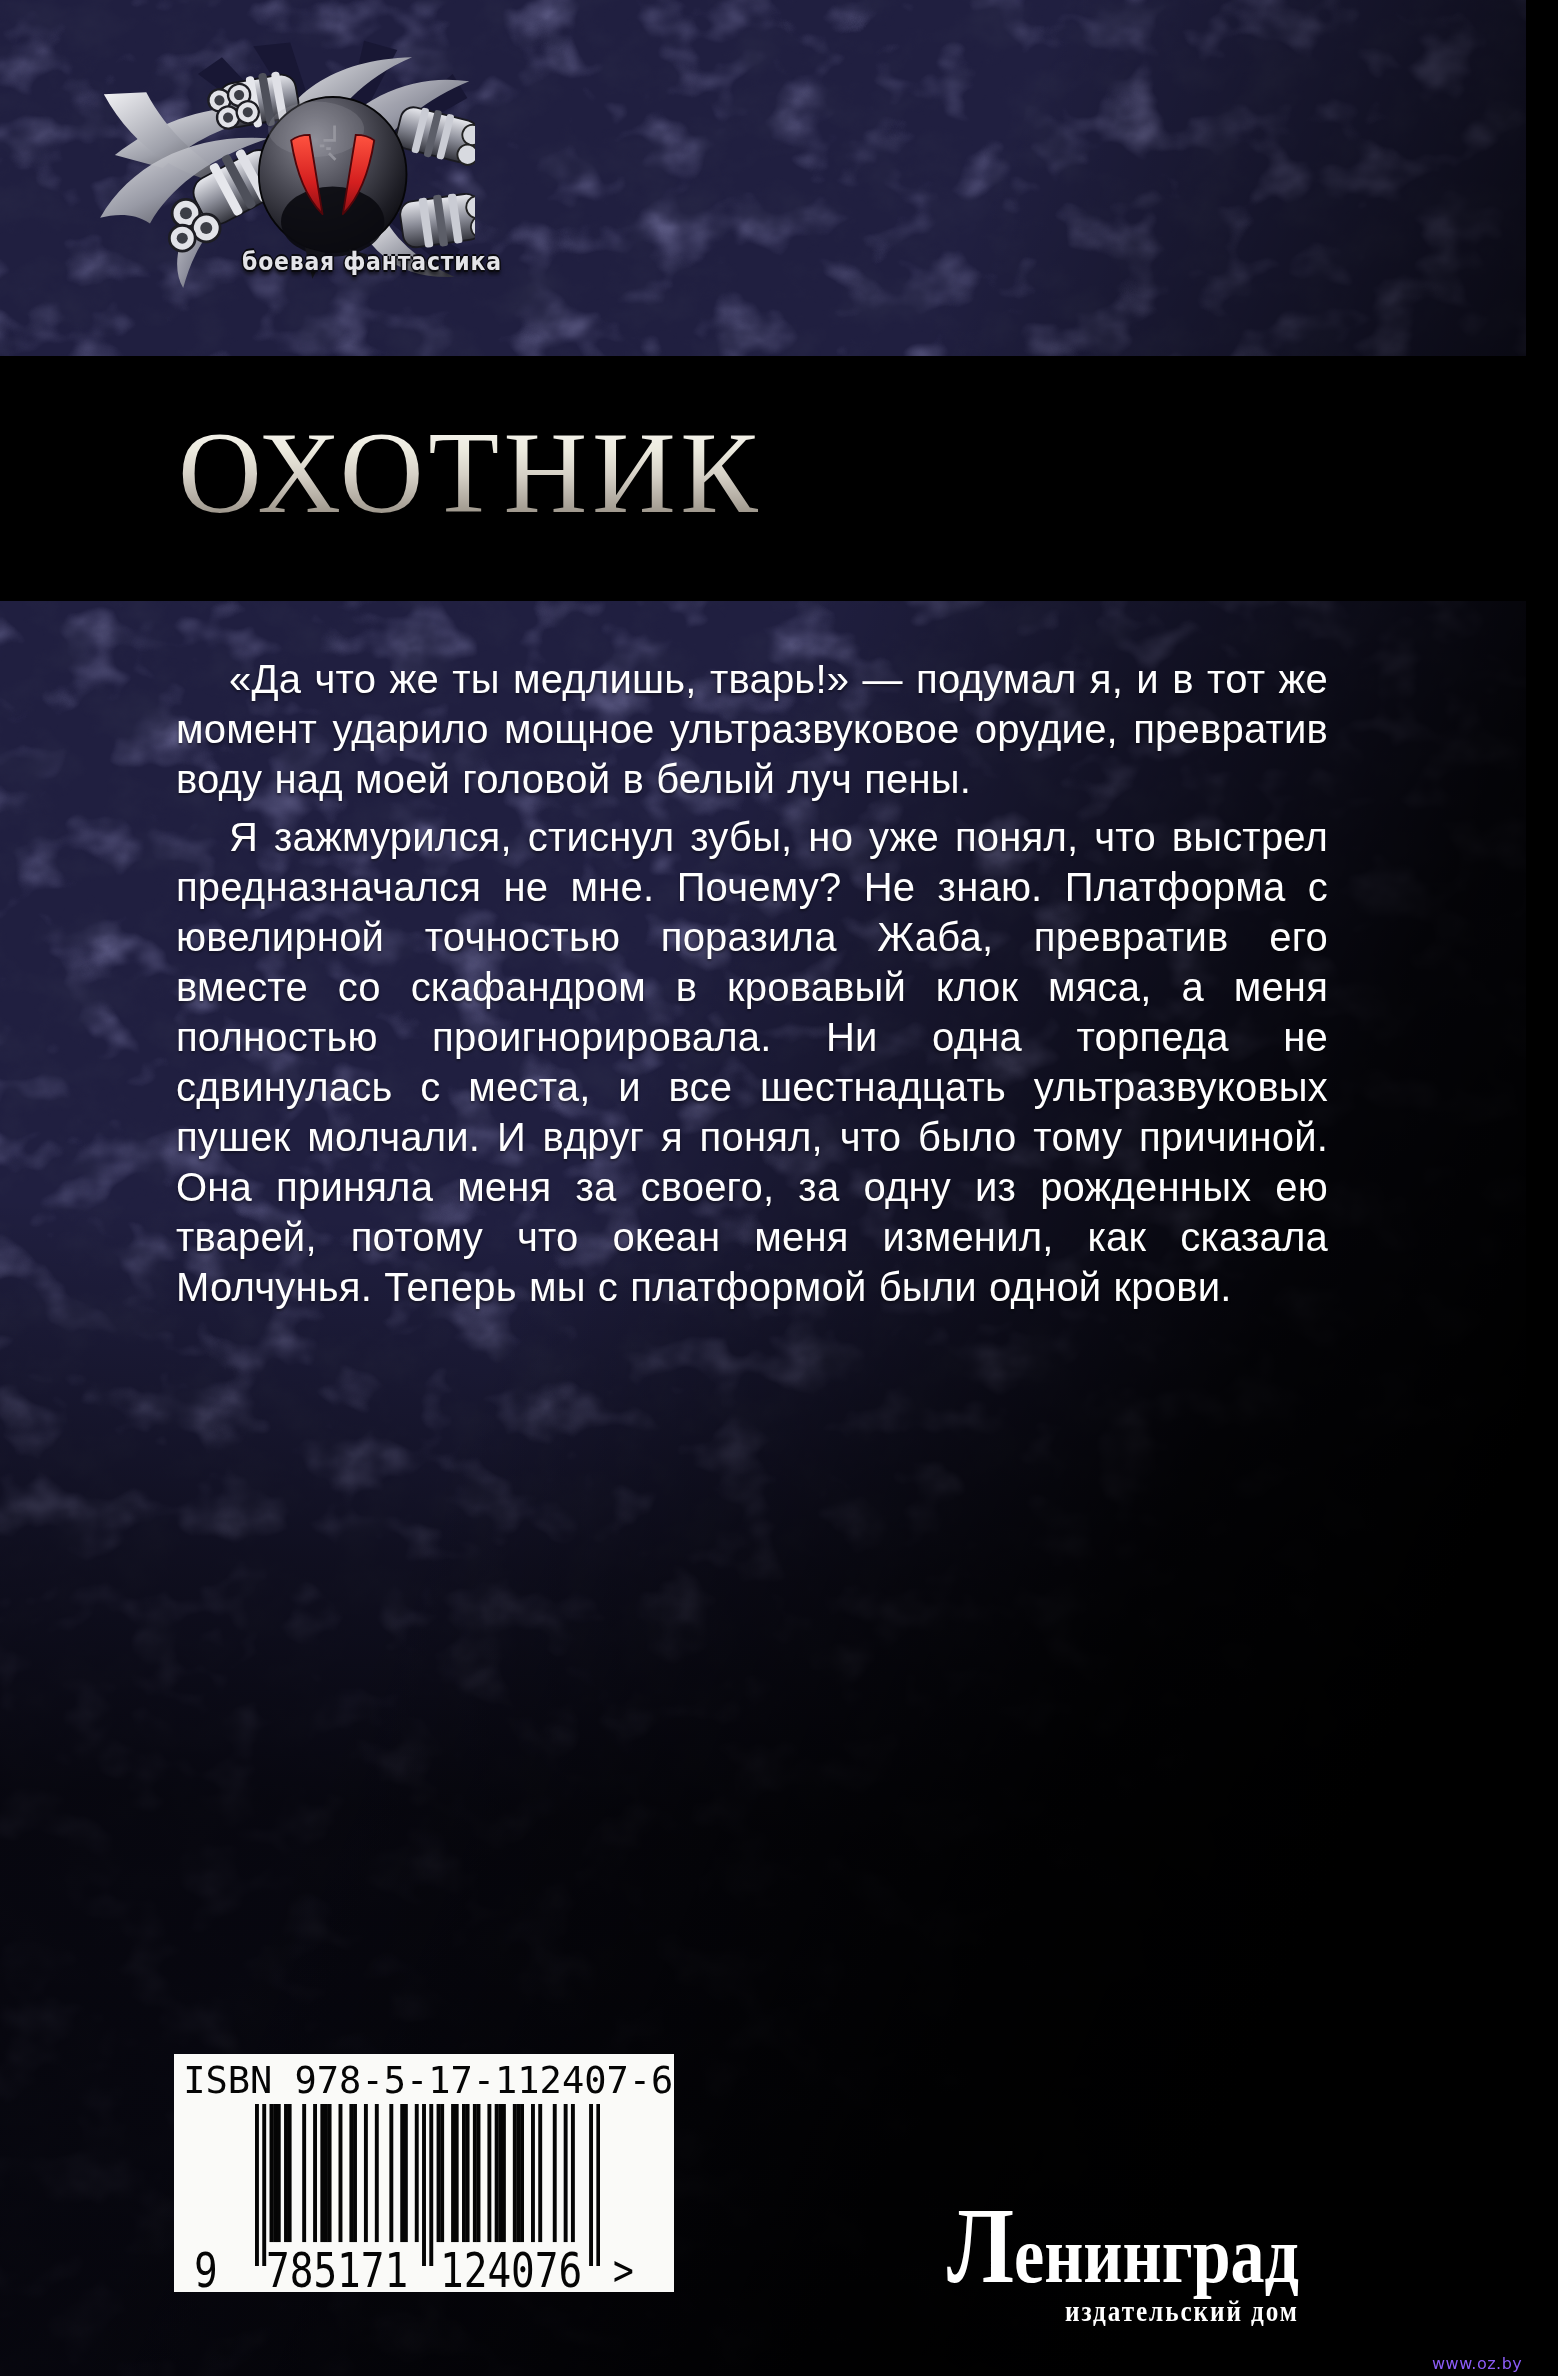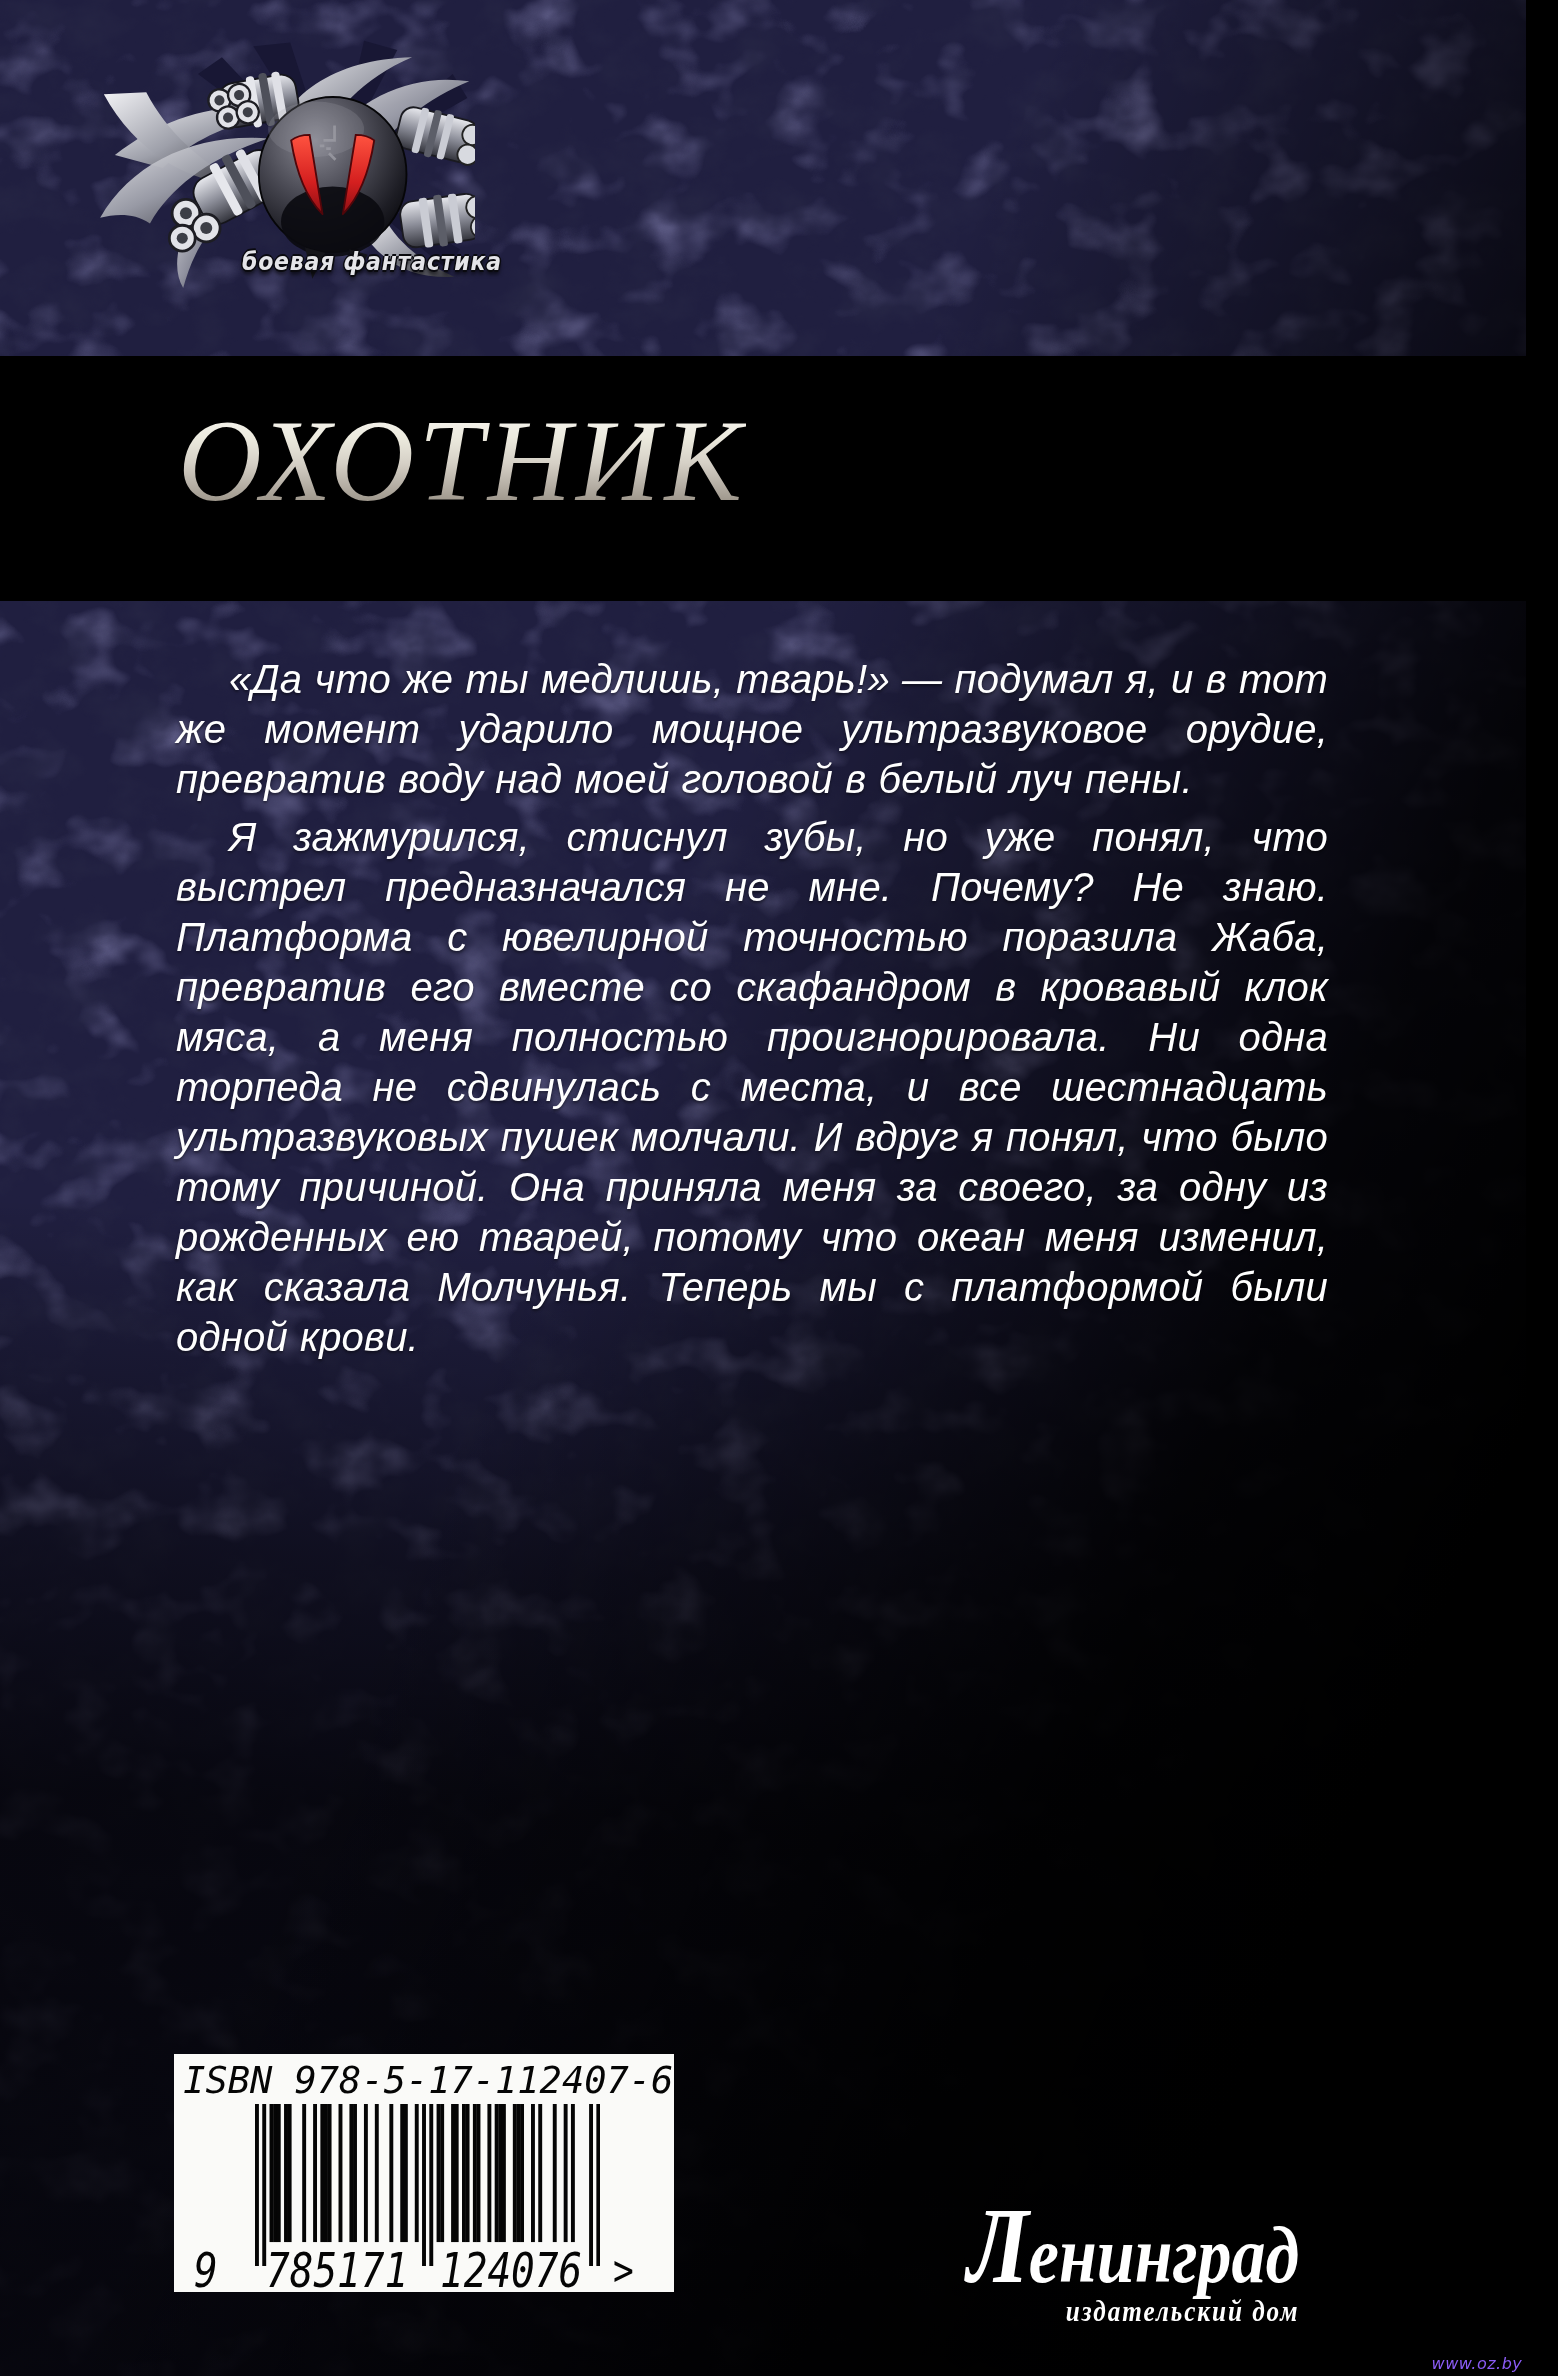--- a/index.html
+++ b/index.html
@@ -1,23 +1,23 @@
 <!DOCTYPE html>
 <html style="font-size:14.8px"><head>
 <meta charset="utf-8">
 <style>
   html,body{margin:0;padding:0;background:#000;}
   .page{position:relative;width:1526px;height:2377px;overflow:hidden;background:#201f40;
-        font-family:"Liberation Sans",sans-serif;font-style:italic;}
+        font-family:"Liberation Sans",sans-serif;}
   .bg-leather{position:absolute;inset:0;z-index:0;}
   .bg-fade{position:absolute;inset:0;z-index:1;pointer-events:none;background:
       linear-gradient(113deg, rgba(0,0,0,0) 42%, rgba(0,0,0,.88) 72%, #000 84%),
       linear-gradient(183deg, rgba(0,0,0,0) 52%, rgba(2,2,5,.55) 66%, rgba(2,2,5,.82) 76%, rgba(2,2,5,.85) 100%);}
   .banner{position:absolute;left:0;top:356px;width:100%;height:245px;background:#000;z-index:2;}
-  .title{position:absolute;left:178px;top:403px;z-index:3;
+  .title{position:absolute;left:178px;top:415px;z-index:3;
          font-family:"Liberation Serif",serif;font-weight:400;
          font-size:116px;line-height:1;letter-spacing:4.6px;white-space:nowrap;
          background:linear-gradient(180deg,#fbfaf7 0%,#eceade 30%,#d5d0c6 52%,#a39c91 82%,#776f66 100%);
          -webkit-background-clip:text;background-clip:text;color:transparent;
          filter:drop-shadow(0 2.8px 2.8px rgba(0,0,0,.7));}
   .logo{position:absolute;left:87px;top:37px;width:388px;height:251px;z-index:3;}
   .series-label{position:absolute;left:242px;top:249px;z-index:4;
         font-family:"DejaVu Sans",sans-serif;font-weight:700;font-size:25px;line-height:1;
         letter-spacing:0.9px;color:#e4e4e8;transform:scaleX(.88);transform-origin:0 50%;white-space:nowrap;
         text-shadow:-1.8px 0 0 #0a0a0f,1.8px 0 0 #0a0a0f,0 -1.8px 0 #0a0a0f,0 1.8px 0 #0a0a0f,0 3.7px 4.6px rgba(0,0,0,.85);}

